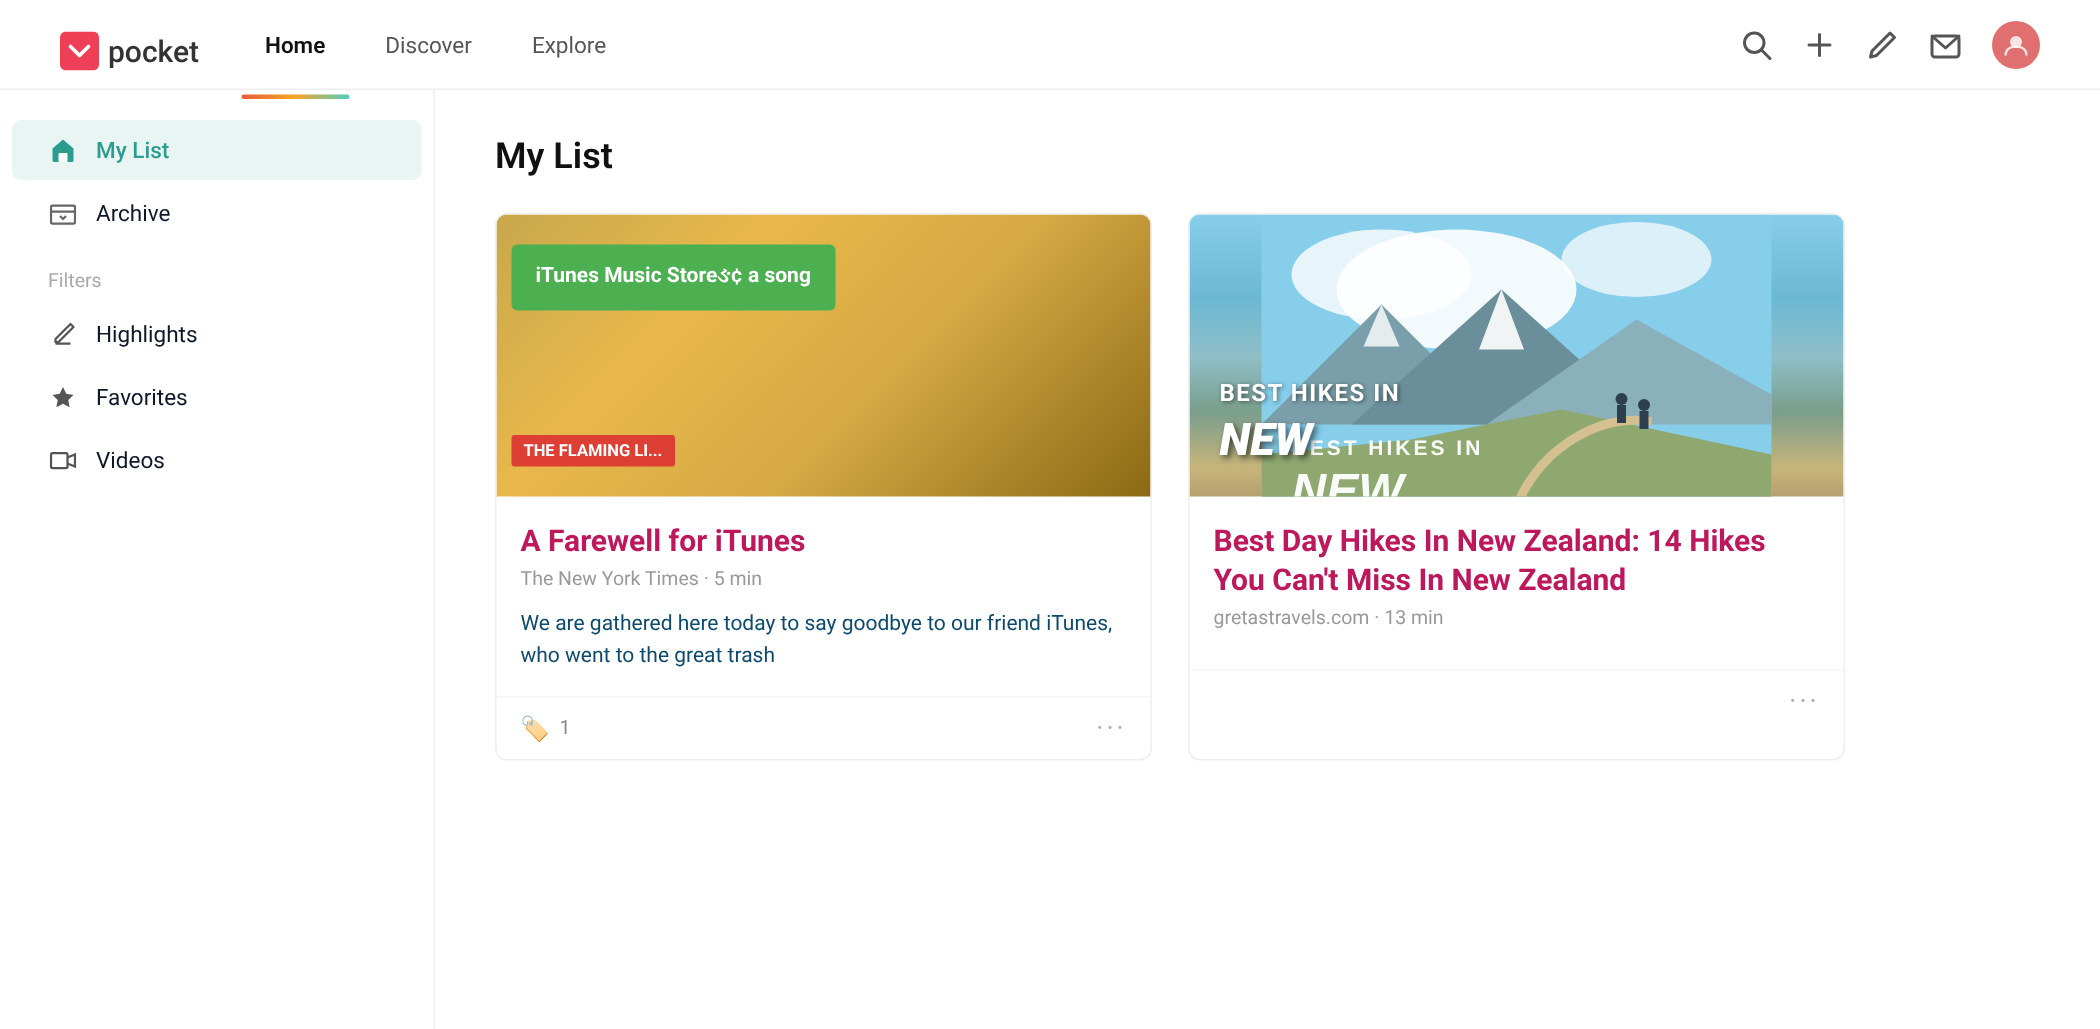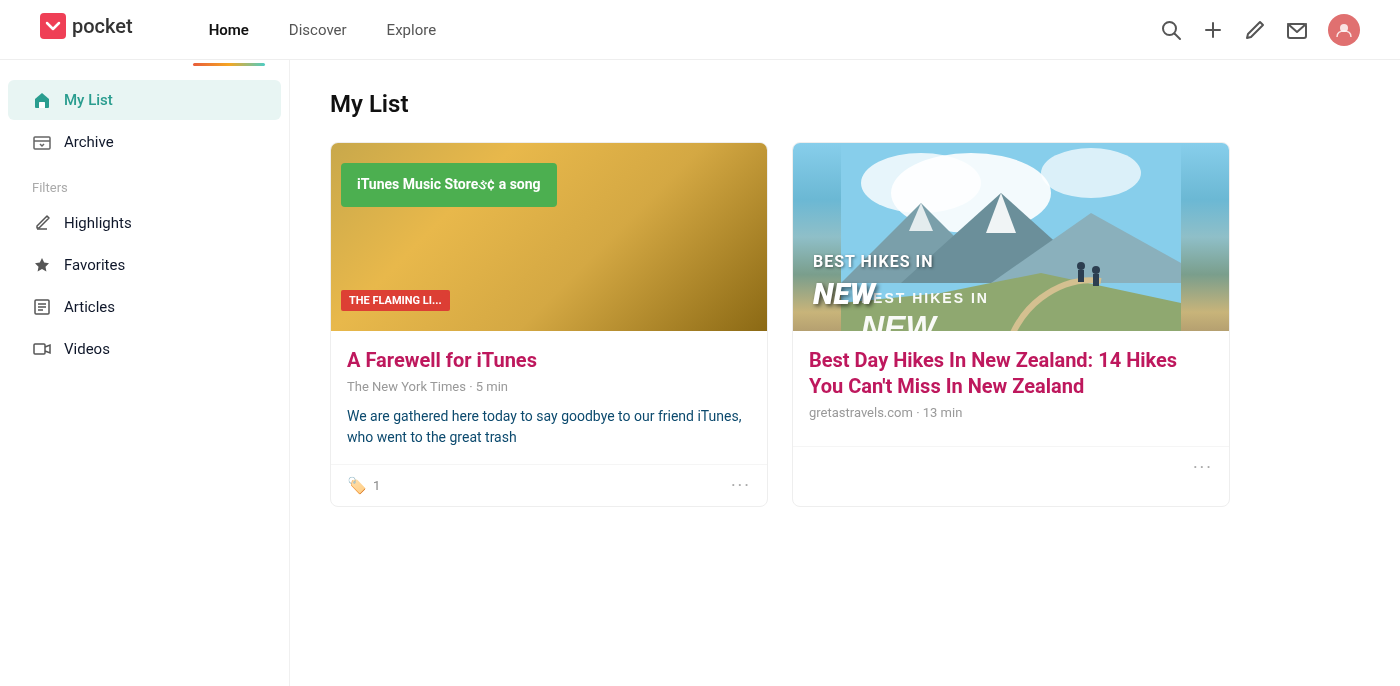--- a/index.html
+++ b/index.html
@@ -10,22 +10,22 @@
       display: flex;
       align-items: center;
       justify-content: space-between;
       padding: 0 40px;
       height: 60px;
       border-bottom: 1px solid #eee;
       position: relative;
     }
     .header-left {
       display: flex;
-      align-items: flex-start;
-      gap: 60px;
+      align-items: flex-end;
+      gap: 28px;
     }
     .logo {
       display: flex;
       align-items: center;
       gap: 6px;
       font-size: 20px;
       font-weight: 500;
       color: #333;
       text-decoration: none;
     }
@@ -354,31 +354,20 @@
     <div class="sidebar-item">
       <span class="item-icon">
         <svg width="18" height="18" viewBox="0 0 18 18" fill="#555">
           <polygon points="9,2 11.2,6.5 16,7.3 12.5,10.7 13.4,15.5 9,13.1 4.6,15.5 5.5,10.7 2,7.3 6.8,6.5" fill="#555"></polygon>
         </svg>
       </span>
       <span>Favorites</span>
     </div>
 
 
-    <div class="sidebar-item">
-      <span class="item-icon">
-        <svg width="18" height="18" viewBox="0 0 18 18" fill="none" stroke="#555" stroke-width="1.5">
-          <rect x="2" y="2" width="14" height="14" rx="1"></rect>
-          <line x1="5" y1="6" x2="13" y2="6"></line>
-          <line x1="5" y1="9" x2="13" y2="9"></line>
-          <line x1="5" y1="12" x2="10" y2="12"></line>
-        </svg>
-      </span>
-      <span>Articles</span>
-    </div>
 
     <div class="sidebar-item">
       <span class="item-icon">
         <svg width="18" height="18" viewBox="0 0 18 18" fill="none" stroke="#555" stroke-width="1.5">
           <rect x="1" y="4" width="11" height="10" rx="1"></rect>
           <polyline points="12,7 17,5 17,13 12,11"></polyline>
         </svg>
       </span>
       <span>Videos</span>
     </div>

